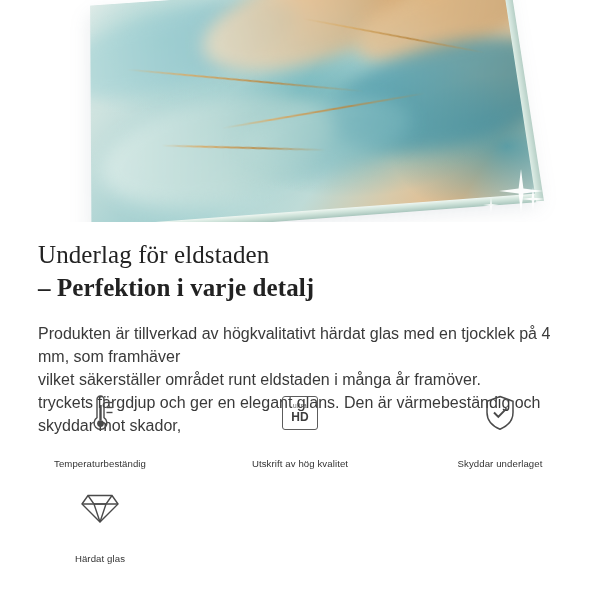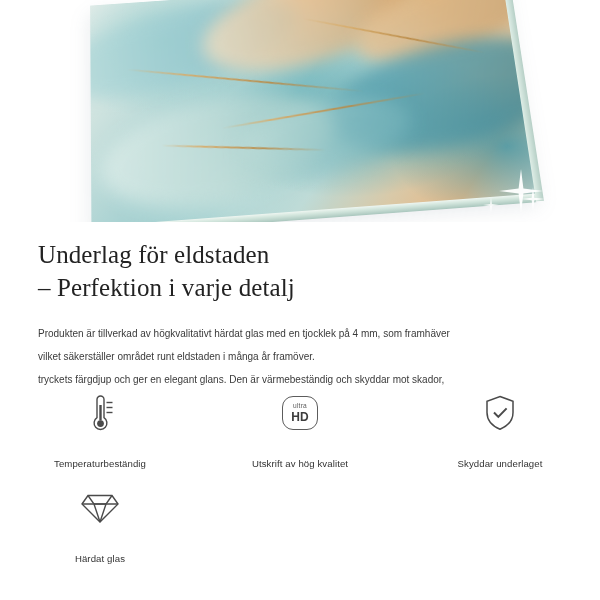--- a/index.html
+++ b/index.html
@@ -115,26 +115,26 @@
   .headline {
     margin: 0;
     padding: 16px 38px 0 38px;
     font-family: "Liberation Serif", serif;
     font-weight: 400;
     font-size: 25px;
     line-height: 33px;
     color: #222222;
     letter-spacing: .1px;
   }
-  .headline .l2 { display: block; }
+  .headline .l2 { display: block; font-weight: bold; }
 
   .body-copy {
     margin: 0;
     padding: 18px 38px 0 38px;
-    font-size: 10px;
+    font-size: 16px;
     line-height: 23px;
     color: #3a3a3a;
   }
   .body-copy span { display: block; }
 
   
   .features {
     position: absolute;
     left: 0; top: 168px;
     width: 600px;
@@ -158,21 +158,21 @@
     margin-top: 22px;
     font-size: 9.6px;
     color: #333333;
     text-align: center;
     letter-spacing: .1px;
   }
 
   .ultrahd-box {
     width: 34px; height: 32px;
     border: 1.6px solid #5c5c5c;
-    border-radius: 11px;
+    border-radius: 3px;
     display: flex;
     flex-direction: column;
     align-items: center;
     justify-content: center;
     line-height: 1;
   }
   .ultrahd-box .u1 { font-size: 6.6px; color: #5c5c5c; letter-spacing: .2px; }
   .ultrahd-box .u2 { font-size: 12px; font-weight: bold; color: #3d3d3d; margin-top: 1px; }
 </style>
 </head>

